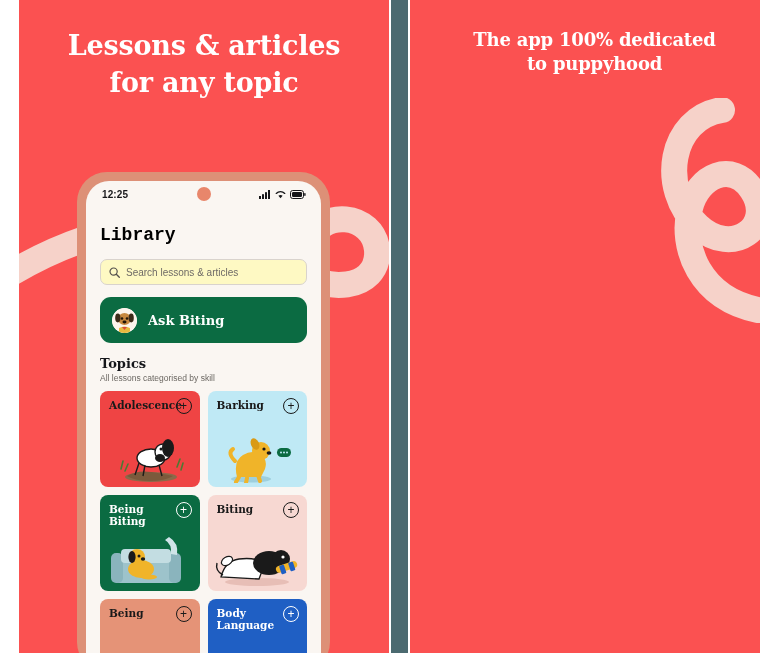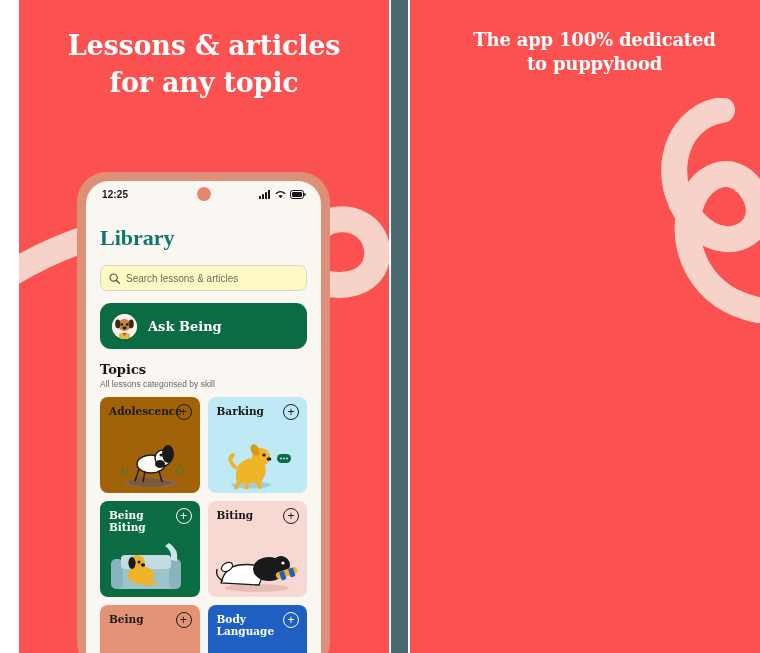--- a/index.html
+++ b/index.html
@@ -76,22 +76,22 @@
   }
   .sb-time { font-size: 10px; font-weight: 700; color: #17171a; letter-spacing: 0.1px; }
   .sb-notch {
     position: absolute; left: 50%; top: 6px; transform: translateX(-50%);
     width: 14px; height: 14px; border-radius: 50%; background: #e8866b;
   }
   .sb-icons { display: flex; align-items: center; gap: 4px; }
   .screen-pad { padding: 0 14px; }
 
   .page-title {
-    font-family: Liberation Serif, serif;
-    font-weight: 700; font-size: 22px; color: #0f766e;
+    font-family: Liberation Mono, monospace;
+    font-weight: 700; font-size: 18px; color: #000000;
     margin-top: 18px;
   }
 
   
   .search {
     margin-top: 14px;
     height: 26px;
     border: 1px solid #d9d3cd;
     border-radius: 7px;
     background: #fef9c3;
@@ -216,31 +216,31 @@
                 <ellipse cx="12.5" cy="11" rx="6.5" ry="6" fill="#c8883f"></ellipse>
                 <ellipse cx="5.8" cy="10" rx="2.6" ry="4.4" fill="#3c2a18"></ellipse>
                 <ellipse cx="19.2" cy="10" rx="2.6" ry="4.4" fill="#3c2a18"></ellipse>
                 <circle cx="10" cy="10.5" r="1.3" fill="#201409"></circle>
                 <circle cx="15" cy="10.5" r="1.3" fill="#201409"></circle>
                 <ellipse cx="12.5" cy="14" rx="2" ry="1.4" fill="#201409"></ellipse>
                 <path d="M7 20 q5.5 -3 11 0 v5 h-11 z" fill="#e8b93f"></path>
                 <path d="M10 19 h5 l-2.5 3 z" fill="#d94a3e"></path>
               </svg>
             </div>
-            <div class="ziggy-label">Ask Being</div>
+            <div class="ziggy-label">Ask Biting</div>
           </div>
 
           <div style="margin-top:13px;">
             <div class="sec-title">Topics</div>
             <div class="sec-sub">All lessons categorised by skill</div>
           </div>
 
           <div class="topic-grid">
 
-            <div class="topic-card" style="background:#a16207;color:#1a1a1a;">
+            <div class="topic-card" style="background:#ef4444;color:#1a1a1a;">
               <div class="topic-name">Adolescence</div>
               <div class="plus-btn">+</div>
               <div class="topic-art">
                 <svg width="78" height="48" viewBox="0 0 78 48">
                   <ellipse cx="40" cy="42" rx="26" ry="5" fill="#8a6a4a"></ellipse>
                   <path d="M16 41 q10 -6 24 -4 q14 2 22 4 q-8 5 -23 5 q-15 0 -23 -5z" fill="#7b5a3c"></path>
                   <ellipse cx="40" cy="23" rx="14" ry="9" fill="#fff" stroke="#1a1a1a" stroke-width="1.4"></ellipse>
                   <circle cx="52" cy="17" r="8" fill="#fff" stroke="#1a1a1a" stroke-width="1.4"></circle>
                   <ellipse cx="49" cy="23" rx="5" ry="4" fill="#1a1a1a"></ellipse>
                   <ellipse cx="57" cy="13" rx="6" ry="9" fill="#1a1a1a"></ellipse>

